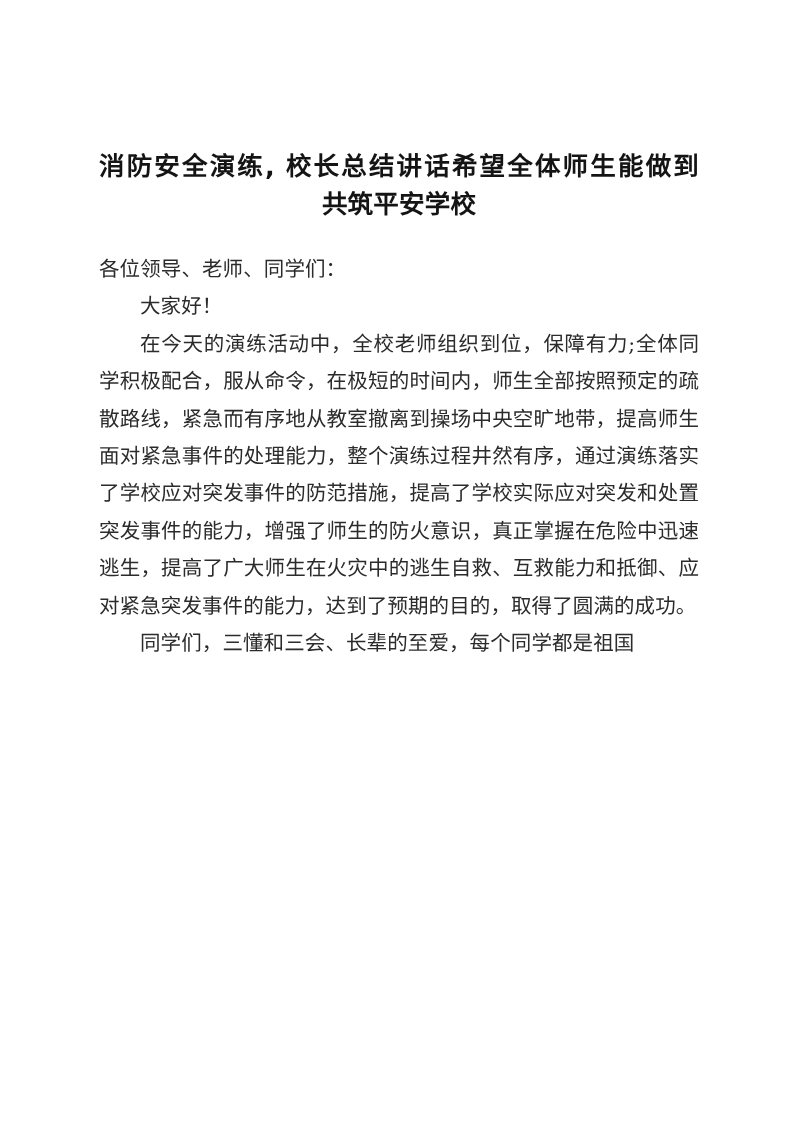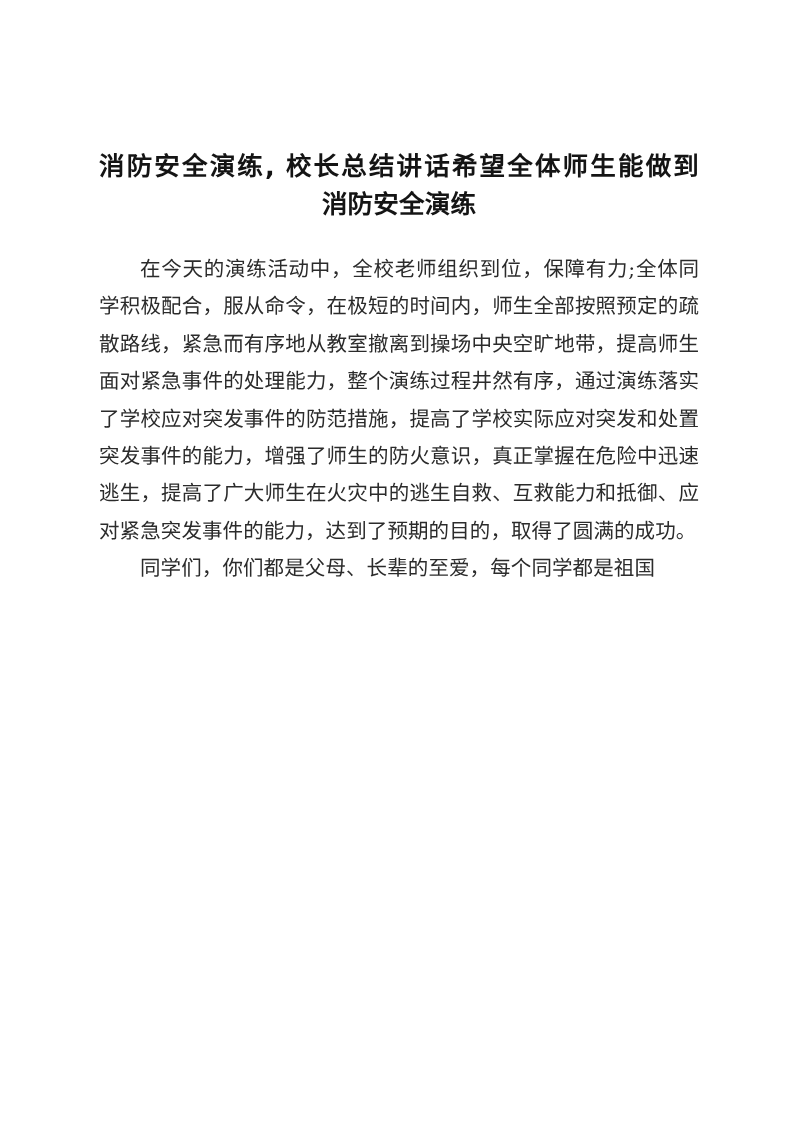--- a/index.html
+++ b/index.html
@@ -91,27 +91,29 @@
   }
 </style>
 </head>
 <body>
 
 <div class="page">
   <div class="content">
 
     <h1 class="doc-title">
       <span class="line1">消防安全演练, 校长总结讲话希望全体师生能做到</span>
-      <span class="line2">消防安全演练</span>
+      <span class="line2">共筑平安学校</span>
     </h1>
 
     <div class="body-block">
 
+      <p class="para greeting short">各位领导、老师、同学们：</p>
 
+      <p class="para indent-2 short">大家好！</p>
 
 
       <p class="para indent-2">在今天的演练活动中，全校老师组织到位，保障有力;全体同学积极配合，服从命令，在极短的时间内，师生全部按照预定的疏散路线，紧急而有序地从教室撤离到操场中央空旷地带，提高师生面对紧急事件的处理能力，整个演练过程井然有序，通过演练落实了学校应对突发事件的防范措施，提高了学校实际应对突发和处置突发事件的能力，增强了师生的防火意识，真正掌握在危险中迅速逃生，提高了广大师生在火灾中的逃生自救、互救能力和抵御、应对紧急突发事件的能力，达到了预期的目的，取得了圆满的成功。</p>
 
-      <p class="para indent-2 short">同学们，你们都是父母、长辈的至爱，每个同学都是祖国</p>
+      <p class="para indent-2 short">同学们，三懂和三会、长辈的至爱，每个同学都是祖国</p>
 
     </div>
   </div>
 </div>
 
 </body></html>

